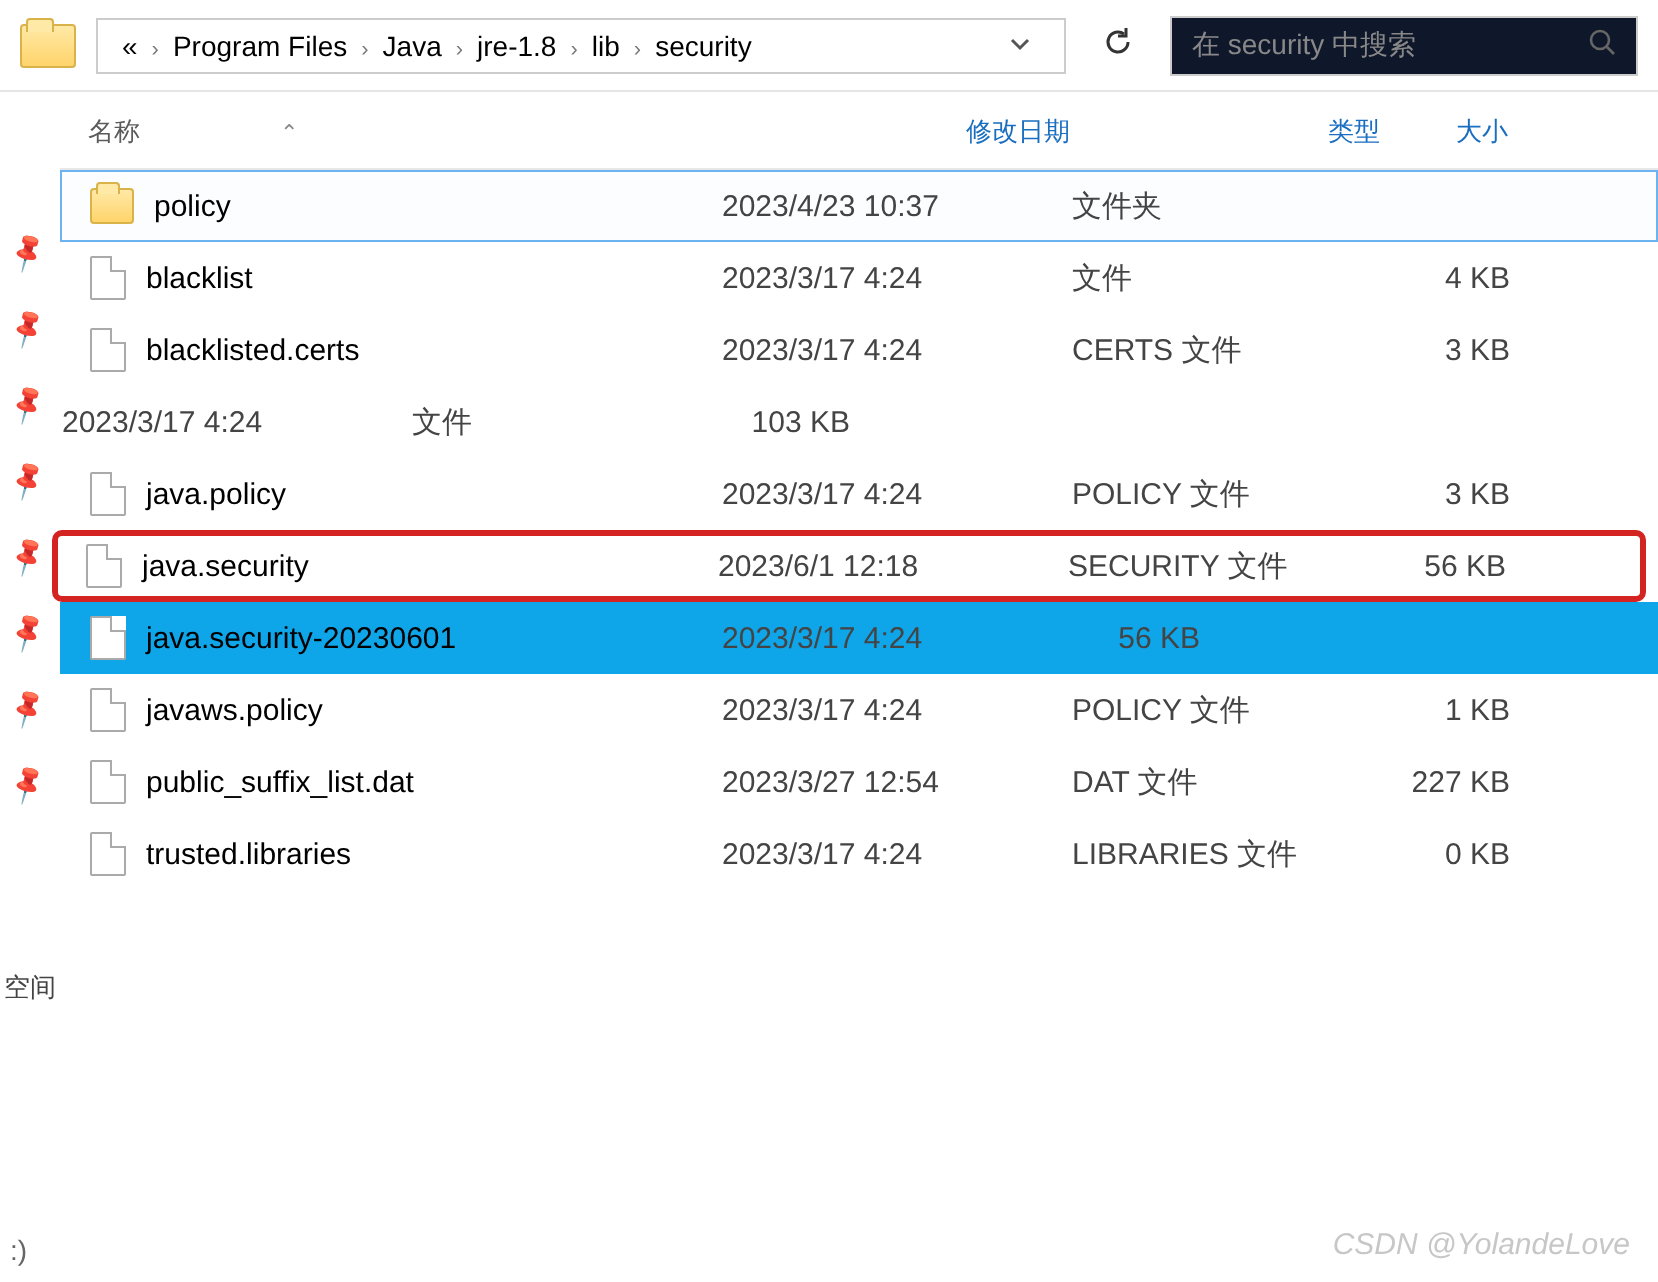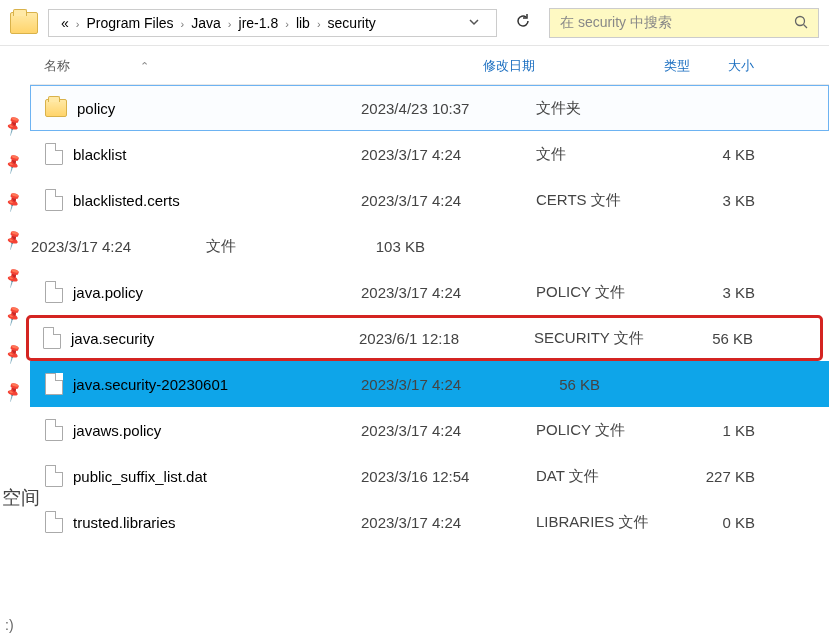--- a/index.html
+++ b/index.html
@@ -9,43 +9,43 @@
     
     
     .toolbar { display: flex; align-items: center; padding: 7px 10px; border-bottom: 1px solid #e5e5e5; gap: 6px; }
     .folder-badge { width: 28px; height: 22px; background: linear-gradient(#ffe9a6, #ffd46b); border: 1px solid #d9b24a; border-radius: 2px; position: relative; margin-right: 4px; }
     .folder-badge::before { content:""; position:absolute; top:-4px; left:2px; width:12px; height:6px; background:#ffe9a6; border:1px solid #d9b24a; border-bottom:none; border-radius:2px 2px 0 0; }
     .breadcrumb { flex: 1; display: flex; align-items: center; border: 1px solid #ccc; background: #fff; padding: 5px 8px; font-size: 14px; min-width: 0; }
     .crumb { padding: 0 4px; white-space: nowrap; }
     .chev { color: #777; padding: 0 3px; font-size: 11px; }
     .crumb-dropdown { margin-left: auto; color: #555; padding: 0 8px; cursor: pointer; }
     .refresh-btn { padding: 6px 12px; cursor: pointer; }
-    .search-box { display: flex; align-items: flex-end; border: 1px solid #ccc; padding: 5px 10px; width: 270px; color: #888; background: #fef9c3; }
+    .search-box { display: flex; align-items: flex-start; border: 1px solid #ccc; padding: 5px 10px; width: 234px; color: #888; background: #0f172a; }
     .search-placeholder { flex: 1; }
     .search-icon { color: #666; font-size: 14px; }
     
     
     .pin-strip { position: absolute; left: 0; top: 110px; width: 28px; display: flex; flex-direction: column; gap: 22px; align-items: center; padding-top: 8px; }
     .pin { color: #7c7c7c; font-size: 14px; transform: rotate(-30deg); }
-    .side-label { position: absolute; left: 2px; top: 485px; font-size: 19px; color: #444; }
+    .side-label { position: absolute; left: 2px; top: 485px; font-size: 13px; color: #444; }
     .side-smile { position: absolute; left: 5px; bottom: 8px; font-size: 14px; color: #666; }
     
     
     .header-row { display: flex; align-items: center; border-bottom: 1px solid #e8e8e8; padding: 11px 0 9px; margin-left: 30px; font-size: 13px; color: #5b5b5b; }
     .col-name { width: 330px; padding-left: 14px; display:flex; align-items:center; gap:70px; }
     .col-date { width: 175px; }
     .col-type { width: 155px; }
     .col-size { width: 90px; text-align: right; padding-right: 26px; }
     .sort-caret { color:#888; font-size:11px; }
     
     .header-row .hblue { color: #1a6ec0; text-align: right; }
     
     
     .file-list { margin-left: 30px; }
-    .row { display: flex; align-items: center; height: 46px; font-size: 15px; border: 1px solid transparent; }
+    .row { display: flex; align-items: center; height: 36px; font-size: 15px; border: 1px solid transparent; }
     .row.sel-outline { border: 1px solid #6db3f2; background: #fbfdff; }
     .row.sel-fill { background: #0ea5e9; }
     .row.red-box { border: 3px solid #d42421; border-radius: 5px; margin-left: -4px; margin-right: 6px; }
     .cell-name { width: 330px; display: flex; align-items: center; gap: 10px; padding-left: 14px; }
     .cell-date { width: 175px; color: #444; }
     .cell-type { width: 155px; color: #444; white-space:nowrap; overflow:hidden; text-overflow:ellipsis; }
     .cell-size { width: 90px; text-align: right; color: #444; padding-right: 26px; }
     
     .icon-folder { width: 22px; height: 18px; background: linear-gradient(#ffe9a6,#ffd46b); border:1px solid #d9b24a; border-radius:2px; position:relative; flex-shrink:0; }
     .icon-folder::before{content:"";position:absolute;top:-4px;left:2px;width:10px;height:5px;background:#ffe9a6;border:1px solid #d9b24a;border-bottom:none;border-radius:2px 2px 0 0;}
@@ -163,21 +163,21 @@
         </div>
         <div class="cell-date">2023/3/17 4:24</div>
         <div class="cell-type">POLICY 文件</div>
         <div class="cell-size">1 KB</div>
       </div>
       <div class="row">
         <div class="cell-name">
           <div class="icon-file"></div>
           <span>public_suffix_list.dat</span>
         </div>
-        <div class="cell-date">2023/3/16 12:54</div>
+        <div class="cell-date">2023/3/27 12:54</div>
         <div class="cell-type">DAT 文件</div>
         <div class="cell-size">227 KB</div>
       </div>
       <div class="row">
         <div class="cell-name">
           <div class="icon-file"></div>
           <span>trusted.libraries</span>
         </div>
         <div class="cell-date">2023/3/17 4:24</div>
         <div class="cell-type">LIBRARIES 文件</div>
@@ -191,13 +191,14 @@
       <div class="pin">📌</div>
       <div class="pin">📌</div>
       <div class="pin">📌</div>
       <div class="pin">📌</div>
       <div class="pin">📌</div>
       <div class="pin">📌</div>
     </div>
   <div class="side-label">空间</div>
   <div class="side-smile">:)</div>
 
+  <div class="watermark">CSDN @YolandeLove</div>
 </div>
 
 </body></html>

